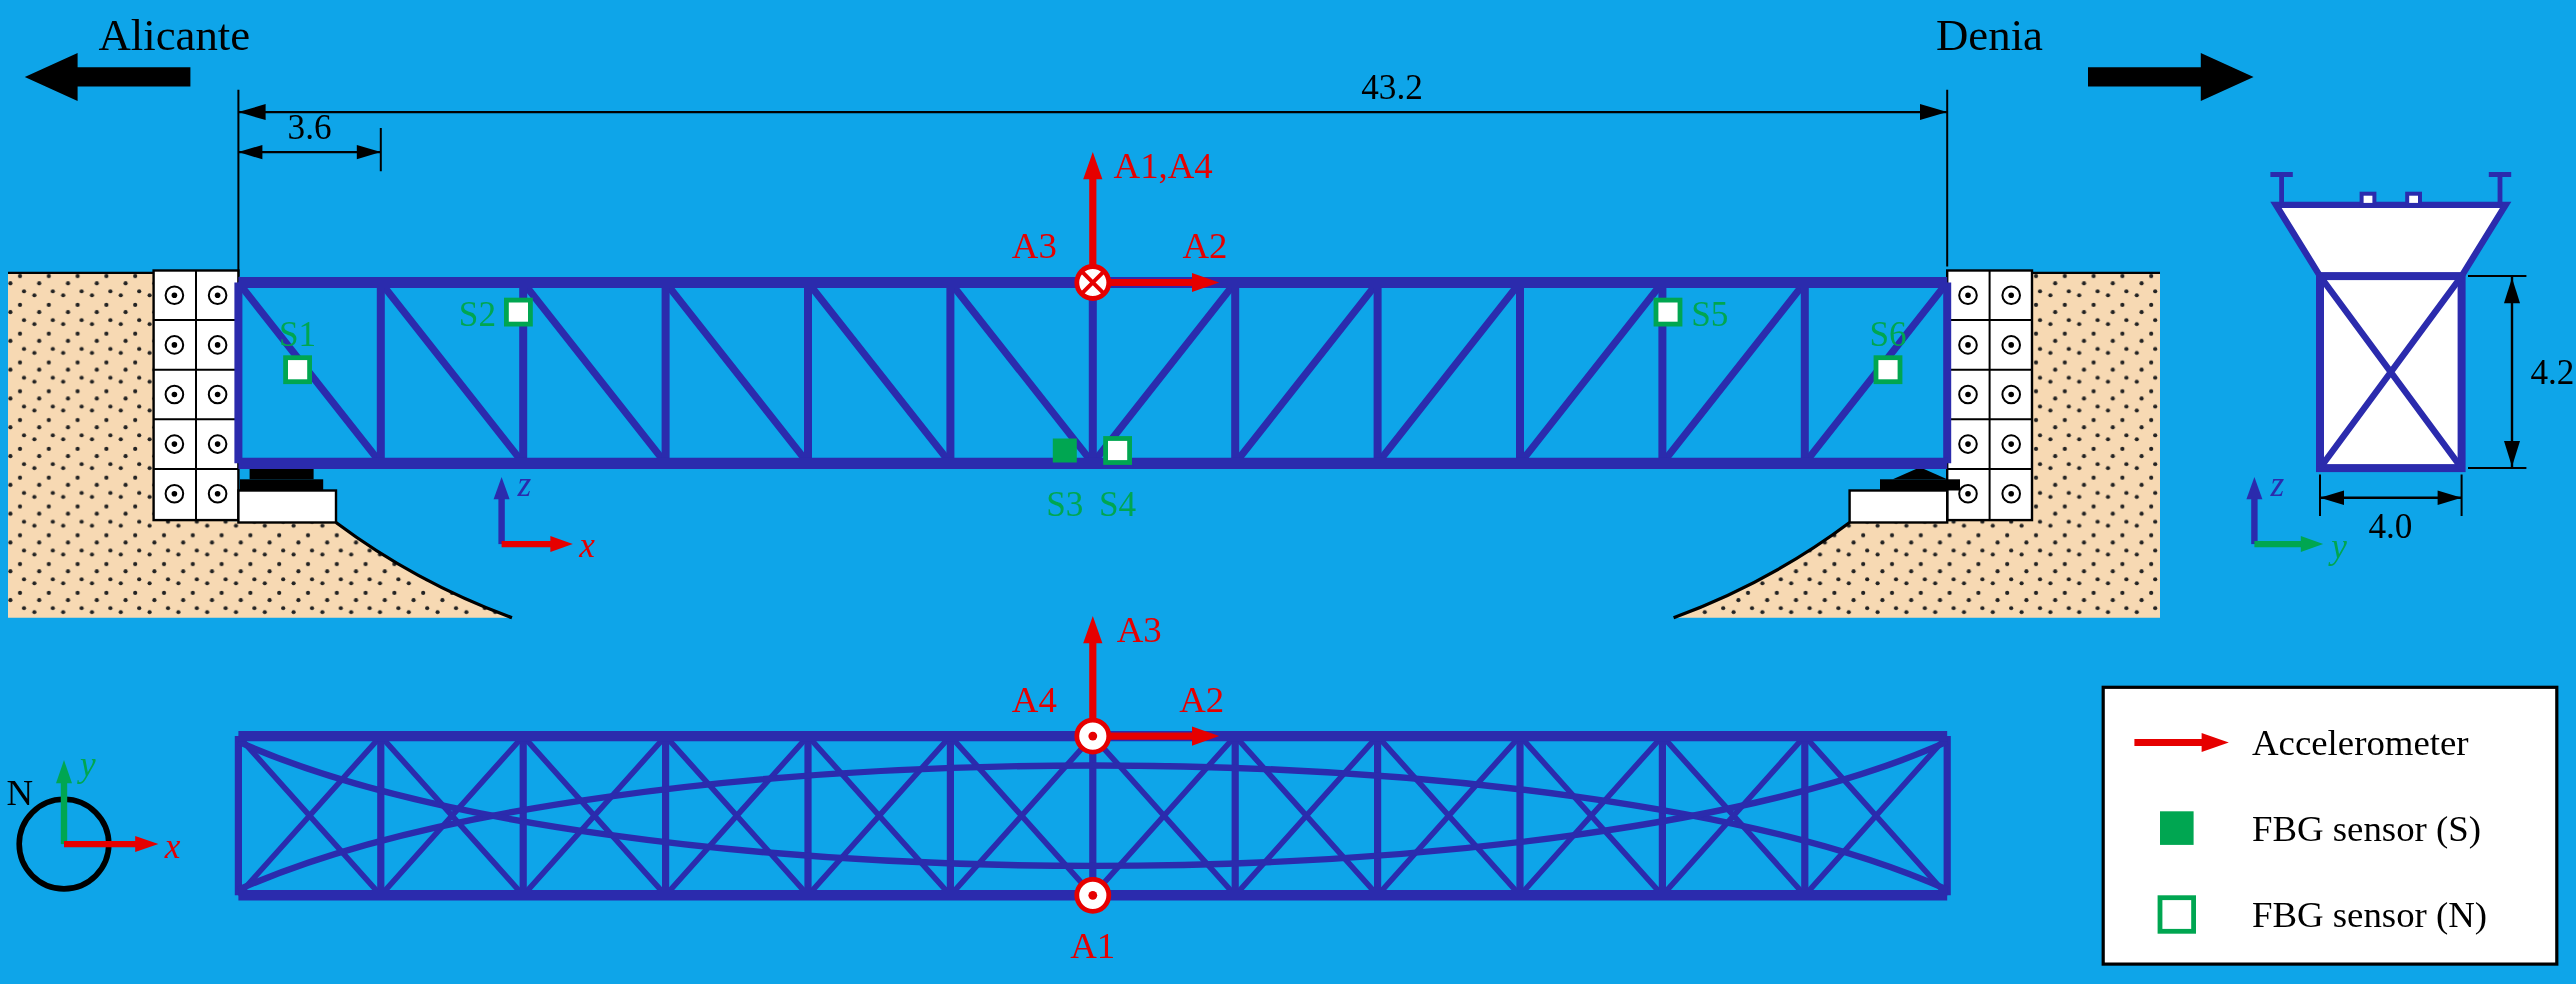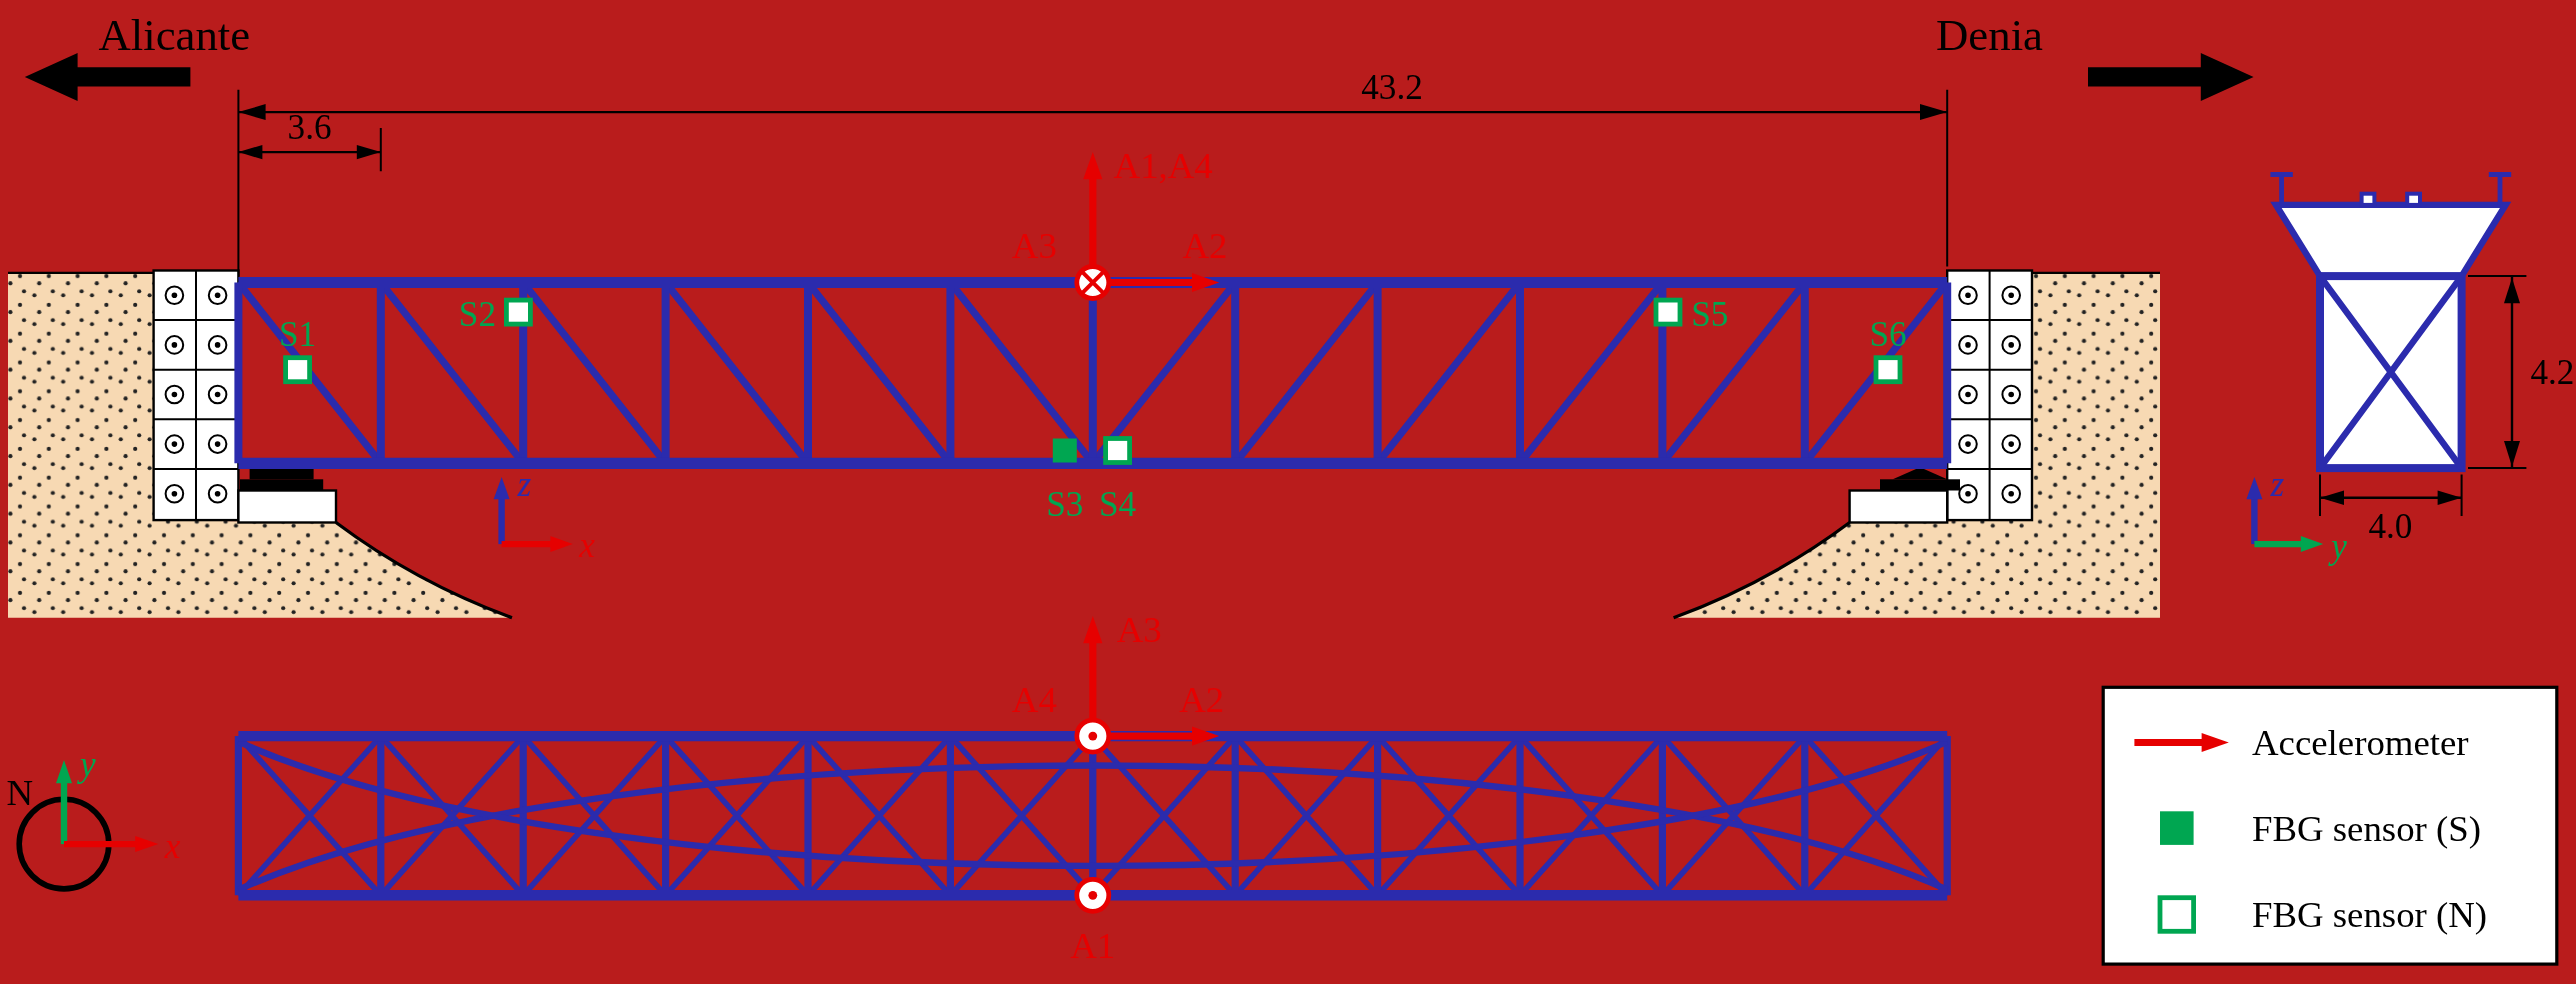--- a/index.html
+++ b/index.html
@@ -1,17 +1,17 @@
 <!DOCTYPE html>
 <html style="--blue: #2b2bad; --red: #e60000; --green: #00a651; --tan: #f7d9b3;font-size:12.8px"><head>
 <meta charset="utf-8">
 <style>
   * { box-sizing: border-box; }
   html,body { margin:0; padding:0; background:#ffffff; }
-  .fig { position:relative; width:2576px; height:985px; background:#b91c1c; overflow:hidden; }
+  .fig { position:relative; width:2576px; height:985px; background:#0ea5e9; overflow:hidden; }
   svg { display:block; }
   text { font-family:"Liberation Serif","DejaVu Serif",serif; } .f44{font-size:44px} .f46{font-size:46px} .f56{font-size:56px}
   .it{font-style:italic}
   .tK{fill:#000} .tR{fill:var(--red,#e60000)} .tG{fill:var(--green,#00a651)} .tB{fill:var(--blue,#2b2bad)}
   .sK{stroke:#000} .sB{stroke:var(--blue,#2b2bad)} .sR{stroke:var(--red,#e60000)} .sG{stroke:var(--green,#00a651)}
   .fK{fill:#000} .fR{fill:var(--red,#e60000)} .fG{fill:var(--green,#00a651)} .fW{fill:#fff} .fN{fill:none}
 </style>
 </head>
 <body>
 

